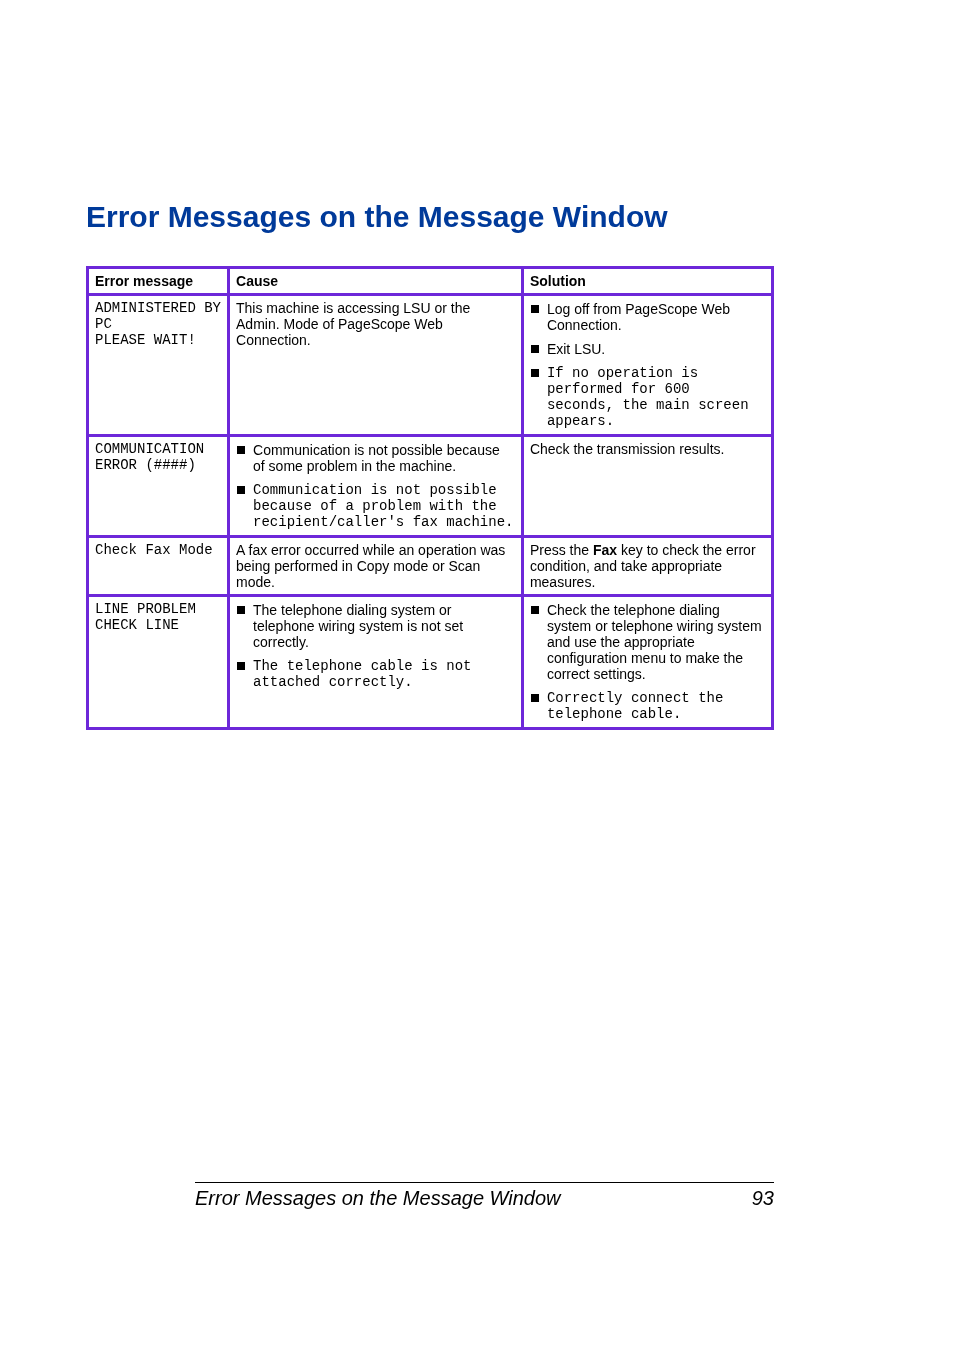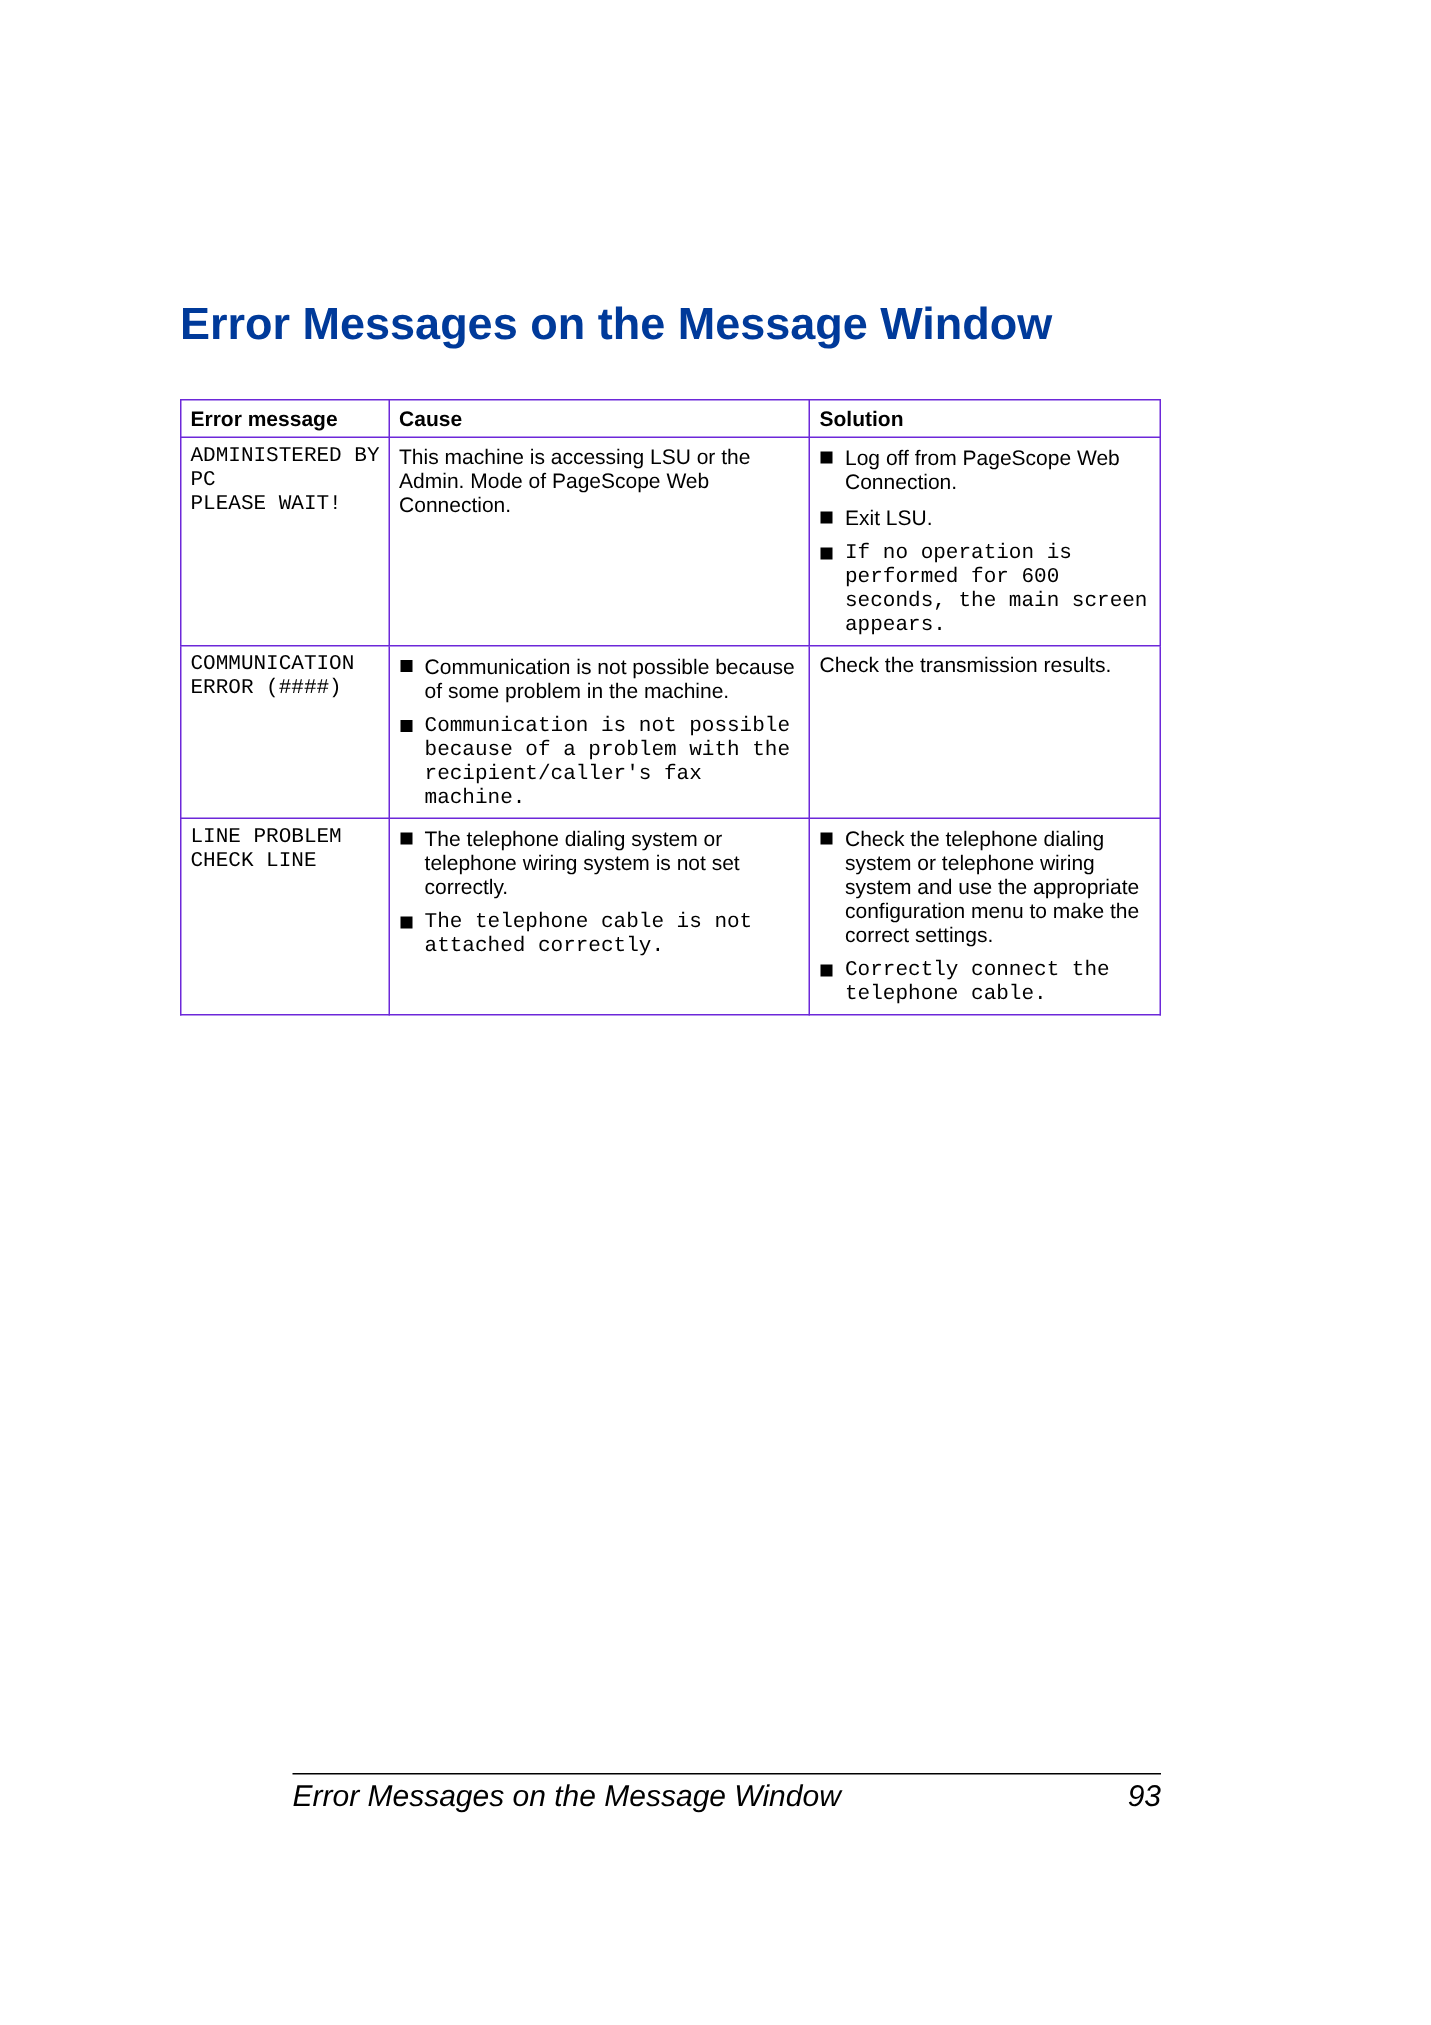--- a/index.html
+++ b/index.html
@@ -8,36 +8,36 @@
     background: #fff;
     width: 954px;
     height: 1350px;
     font-family: Arial, Helvetica, sans-serif;
     color: #000;
   }
   .page {
     position: relative;
     width: 954px;
     height: 1350px;
-    padding: 200px 180px 0 120px;
+    padding: 200px 180px 0 86px;
     box-sizing: border-box;
   }
   h1.title {
     color: #003a9a;
     font-size: 30px;
     font-weight: bold;
     margin: 0 0 32px 0;
   }
   table {
     border-collapse: collapse;
     width: 100%;
     font-size: 14px;
   }
   th, td {
-    border: 1px solid #6d28d9;
+    border: 3px solid #6d28d9;
     padding: 4px 6px;
     vertical-align: top;
     text-align: left;
   }
   th {
     font-weight: bold;
   }
   td.msg {
     font-family: "Courier New", Courier, monospace;
     font-size: 14px;
@@ -121,20 +121,27 @@
 ERROR (####)</td>
         <td>
           <ul class="blist">
             <li>Communication is not possible because of some problem in the machine.</li>
             <li>Communication is not possible because of a problem with the recipient/caller's fax machine.</li>
           </ul>
         </td>
         <td>Check the transmission results.</td>
       </tr>
 
+      <tr>
+        <td class="msg">Check Fax Mode</td>
+        <td>A fax error occurred while an operation was being performed in Copy mode or Scan mode.</td>
+        <td>
+          <span>Press the </span><b>Fax</b><span> key to check the error condition, and take appropriate measures.</span>
+        </td>
+      </tr>
 
 
 
       <tr>
         <td class="msg">LINE PROBLEM
 CHECK LINE</td>
         <td>
           <ul class="blist">
             <li>The telephone dialing system or telephone wiring system is not set correctly.</li>
             <li>The telephone cable is not attached correctly.</li>

